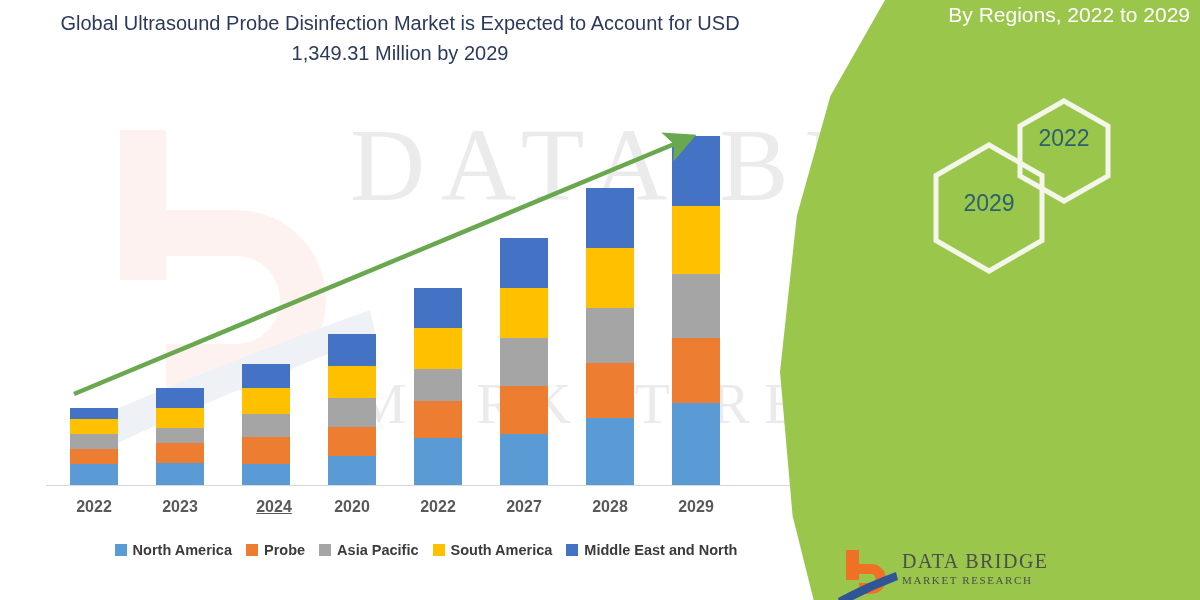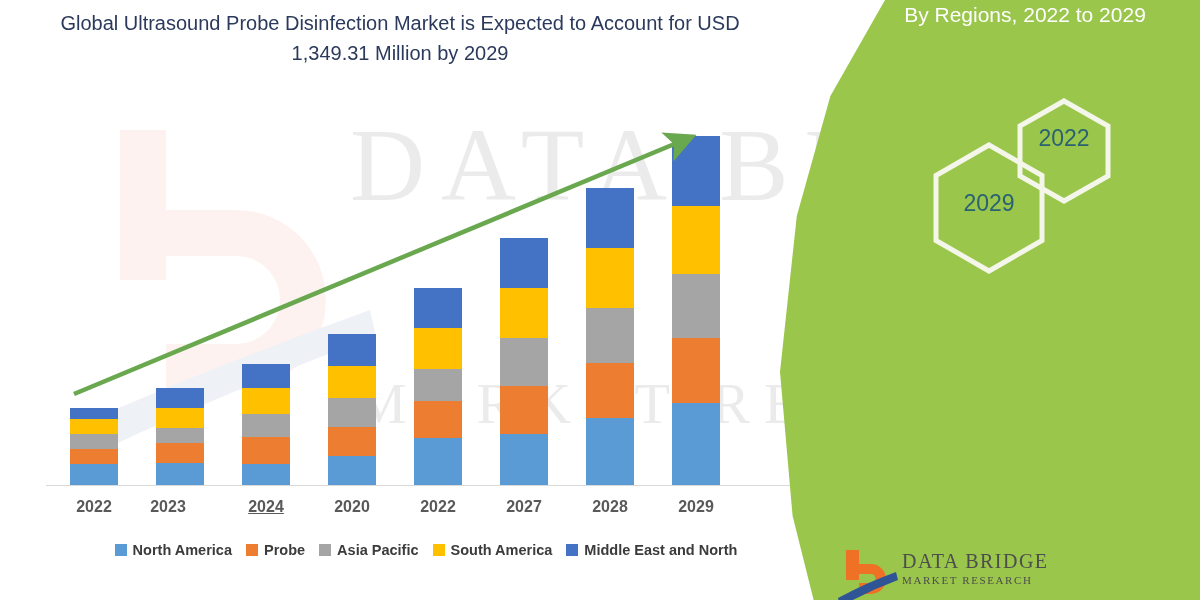--- a/index.html
+++ b/index.html
@@ -24,21 +24,21 @@
   .wm-text.l1{left:350px;top:105px;font-size:104px;letter-spacing:16px;}
   .wm-text.l2{left:355px;top:370px;font-size:58px;letter-spacing:14px;}
 
   
   .green-panel{
     position:absolute;right:0;top:0;width:420px;height:600px;
     background:#9ac64b;
     clip-path:polygon(25% 0, 100% 0, 100% 100%, 8% 100%, 3% 86%, 0 62%, 4% 36%, 12% 16%);
   }
   .panel-title{
-    position:absolute;top:2px;left:860px;width:330px;text-align:center;
+    position:absolute;top:2px;left:860px;width:330px;text-align:right;
     color:#ffffff;font-size:21px;font-weight:400;line-height:26px;
   }
   .hex{
     position:absolute;
     border:0;
   }
   .hex svg{display:block;}
   .hex-label{
     position:absolute;color:#2a6272;font-weight:400;
   }
@@ -168,22 +168,22 @@
         <marker id="ah" markerWidth="7" markerHeight="7" refX="4" refY="3.5" orient="auto">
           <path d="M0,0 L7,3.5 L0,7 L1.6,3.5 z" fill="#6aa84f"></path>
         </marker>
       </defs>
       <line x1="74" y1="394" x2="684" y2="140" stroke="#6aa84f" stroke-width="4.5" marker-end="url(#ah)"></line>
     </svg>
 
     <div class="baseline"></div>
     <div class="xlabels" id="xlabels">
         <div class="xlab" style="left: 54px;">2022</div>
-        <div class="xlab" style="left: 128px;">2023</div>
-        <div class="xlab" style="left: 226px; text-decoration: underline;">2024</div>
+        <div class="xlab" style="left: 140px;">2023</div>
+        <div class="xlab" style="left: 234px; text-decoration: underline;">2024</div>
         <div class="xlab" style="left: 312px;">2020</div>
         <div class="xlab" style="left: 398px;">2022</div>
         <div class="xlab" style="left: 484px;">2027</div>
         <div class="xlab" style="left: 570px;">2028</div>
         <div class="xlab" style="left: 656px;">2029</div>
       </div>
     <div class="legend" id="legend">
         <div class="legend-item">
           <span class="swatch" style="background: rgb(91, 155, 213);"></span>
           <span class="legend-label">North America</span>

